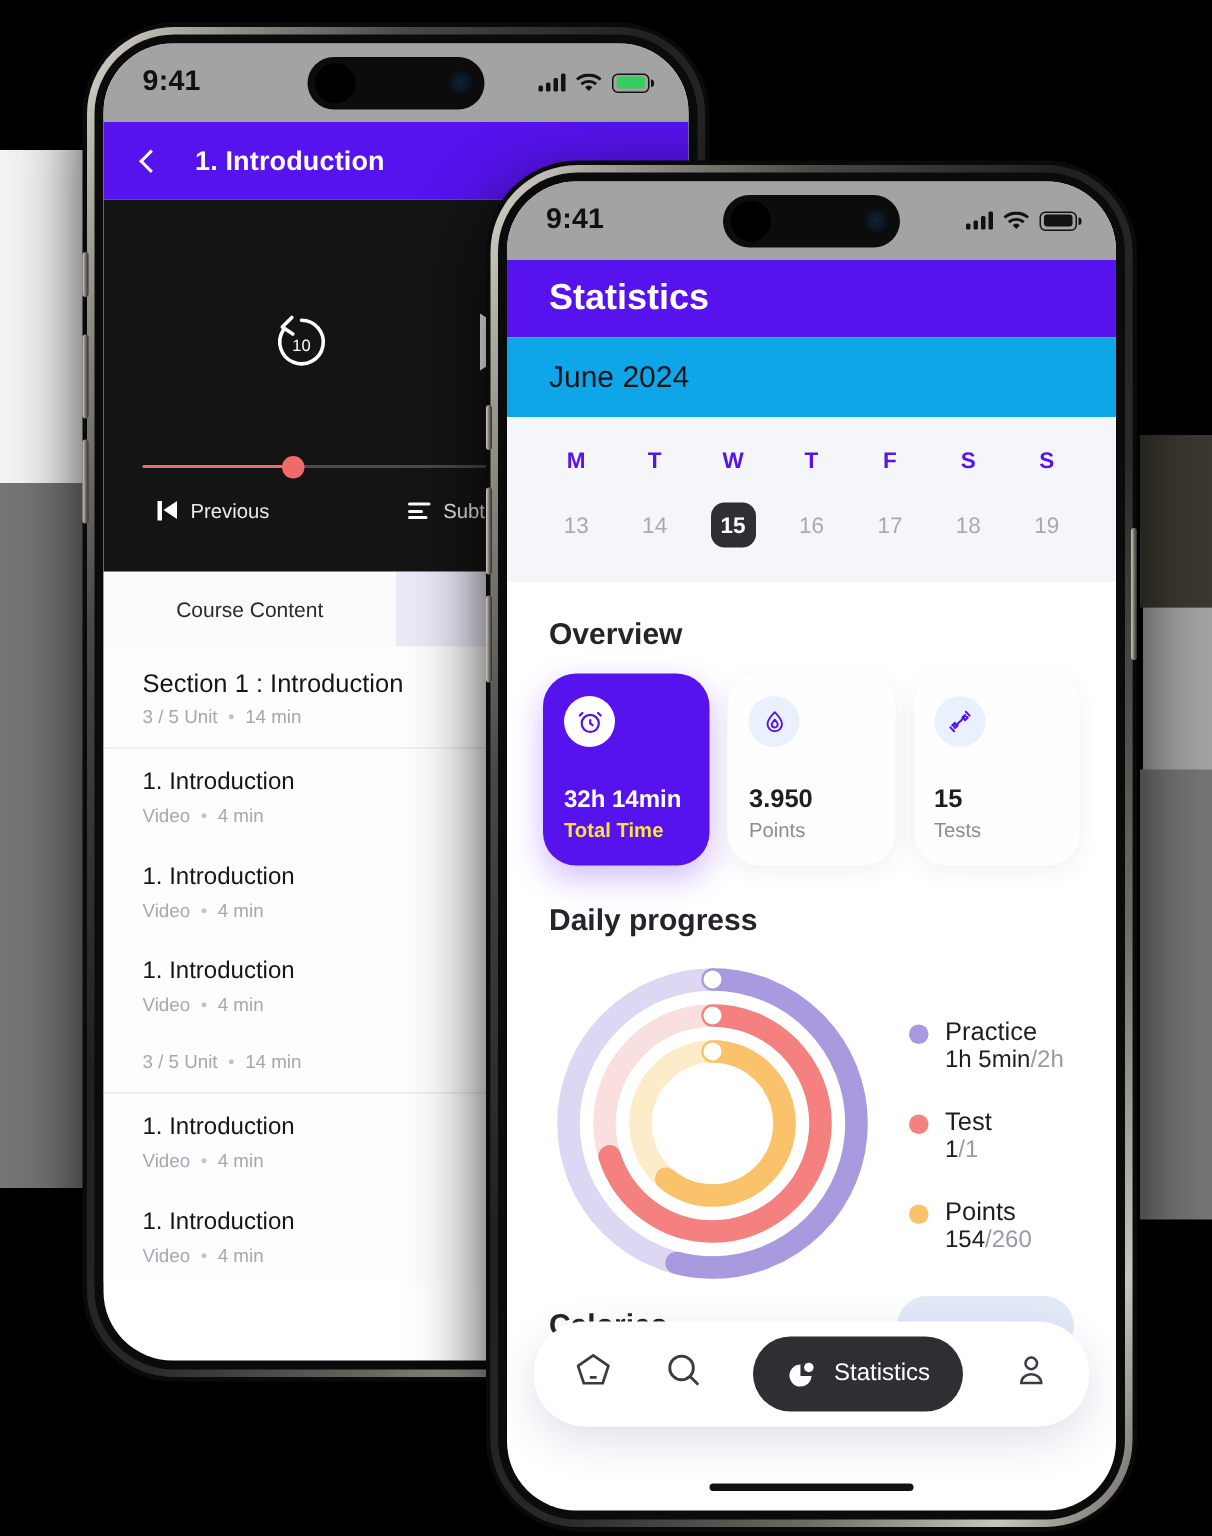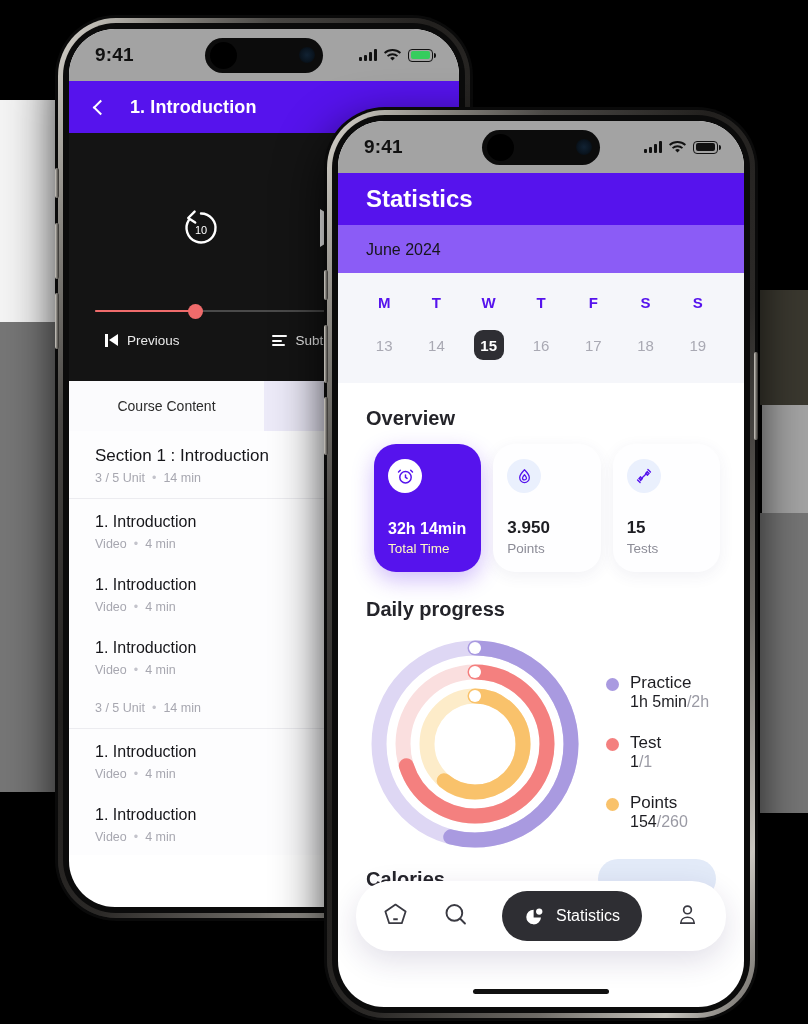--- a/index.html
+++ b/index.html
@@ -94,43 +94,43 @@
   .tab.alt { background:#eceaf8; }
   .clist { background:#fdfdfe; }
   .sec { padding:15px 26px 13px; border-bottom:1px solid #ececf0; }
   .sec .h { font-size:17px; color:#16161a; margin-bottom:5px; }
   .sec .m, .unit .m { font-size:12.5px; color:#a7a7b0; }
   .unit { padding:14px 26px 11px; }
   .unit .h { font-size:16px; color:#16161a; margin-bottom:6px; }
   .dotsep { display:inline-block; margin:0 7px; color:#c3c3cb; }
 
   
-  .month { background:#8b5cf6; padding:16px 28px 14px; font-size:16px; color:#16161a; }
+  .month { background:#0ea5e9; padding:16px 28px 14px; font-size:20px; color:#16161a; }
   .cal { background:#f5f6fa; padding:14px 20px 20px; }
   .cal-row { display:flex; }
   .cal-row > div { flex:1; display:flex; align-items:center; justify-content:center; }
   .dow { font-size:15px; font-weight:700; color:#5613ed; height:30px; }
   .dnum { font-size:15px; color:#a9a9b3; height:36px; margin-top:10px; }
   .dnum > span { width:30px; height:30px; display:flex; align-items:center; justify-content:center;
                  border-radius:9px; }
   .dnum.sel > span { background:#2e2e33; color:#fff; font-weight:600; }
 
   .sect-title { font-size:20px; font-weight:700; color:#24242a; padding:24px 28px 14px; }
-  .cards { display:flex; gap:12px; padding:0 24px;margin-left:12px; }
+  .cards { display:flex; gap:12px; padding:0 24px; }
   .card { flex:1; border-radius:22px; background:#fefeff; padding:15px 14px 16px;
           box-shadow:0 4px 16px rgba(60,50,120,.07); min-height:128px;
           display:flex; flex-direction:column; }
   .card.hl { background:#5613ed; box-shadow:0 8px 22px rgba(86,19,237,.28); }
   .card .cic { width:34px; height:34px; border-radius:50%; background:#eaf0fd;
                display:flex; align-items:center; justify-content:center; margin-bottom:auto; }
   .card.hl .cic { background:#fff; }
   .card .val { font-size:17px; font-weight:700; color:#1d1d22; margin-top:16px; }
   .card .lbl { font-size:13.5px; color:#8c8c97; margin-top:3px; }
   .card.hl .val { color:#fff; font-size:16px; }
-  .card.hl .lbl { color:#fef9c3; }
+  .card.hl .lbl { color:#fde047;font-weight:bold; }
 
   .prog { display:flex; padding:6px 28px 0; align-items:flex-end; }
   .rings { width:218px; height:218px; position:relative; flex:none; }
   .legend { padding-top:22px; padding-left:22px; }
   .lg { margin-bottom:22px; display:flex; align-items:flex-start; gap:11px; }
   .lg .dot { width:13px; height:13px; border-radius:50%; margin-top:5px; flex:none; }
   .lg .nm { font-size:17px; color:#1d1d22; }
   .lg .vl { font-size:16px; color:#1d1d22; margin-top:4px; }
   .lg .vl b { font-weight:400; }
   .lg .vl .den { color:#9a9aa4; }

